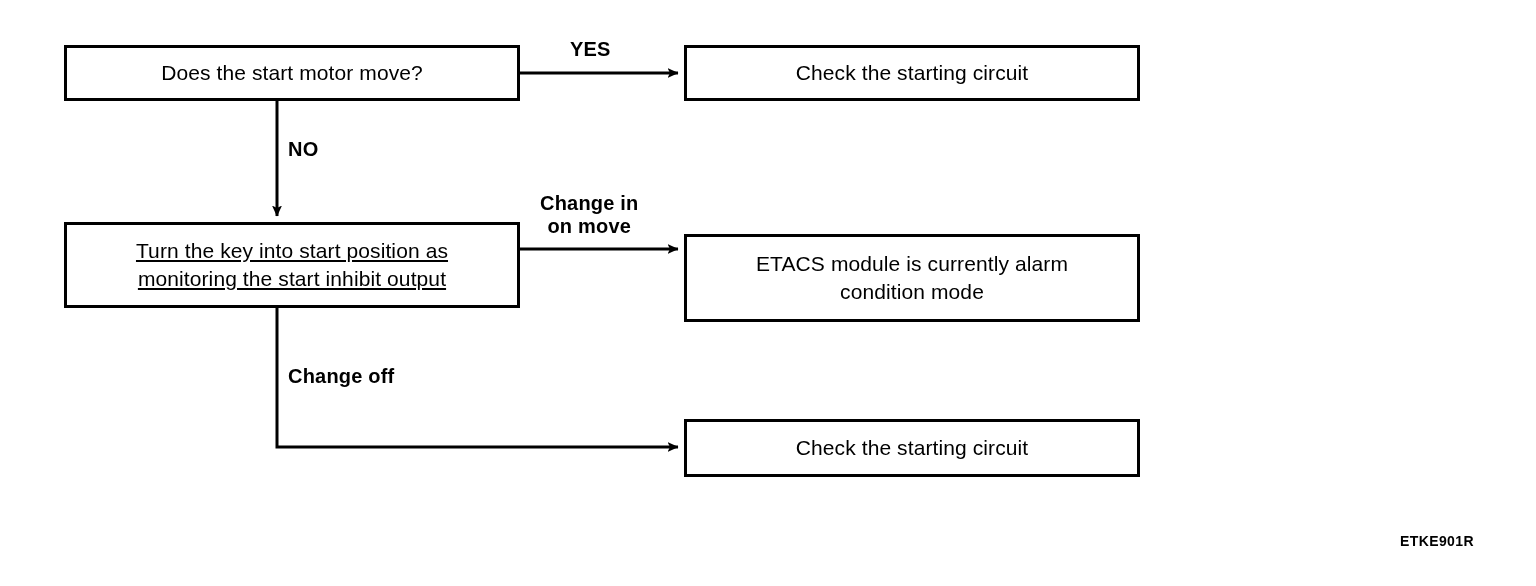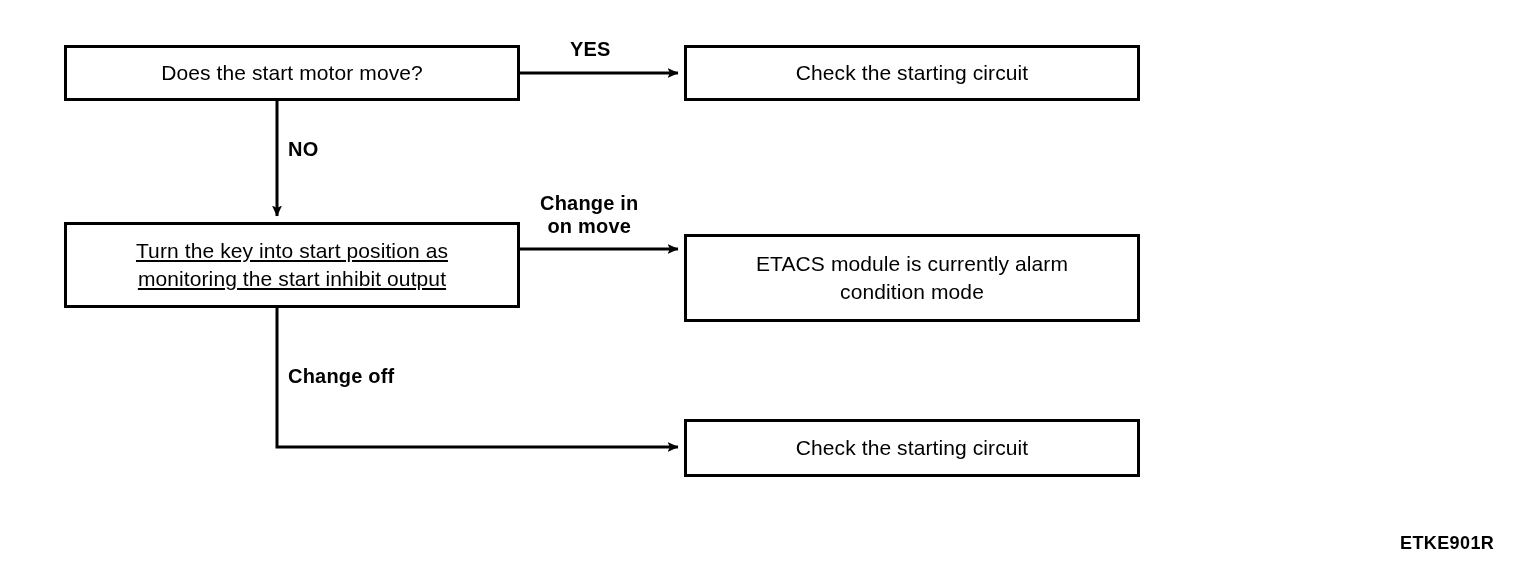--- a/index.html
+++ b/index.html
@@ -65,21 +65,21 @@
   #label-yes       { left: 570px; top: 38px; }
   #label-no        { left: 288px; top: 138px; }
   #label-change-on { left: 540px; top: 192px; text-align: center; }
   #label-remain-off{ left: 288px; top: 365px; }
 
   
   #figure-code {
     position: absolute;
     left: 1400px;
     top: 533px;
-    font-size: 18px;
+    font-size: 14px;
     font-weight: bold;
     letter-spacing: 0.4px;
     color: #000000;
   }
 </style>
 </head>
 <body>
 
 <svg id="diagram-canvas" width="1536" height="586" viewBox="0 0 1536 586" xmlns="http://www.w3.org/2000/svg">
   <defs>

